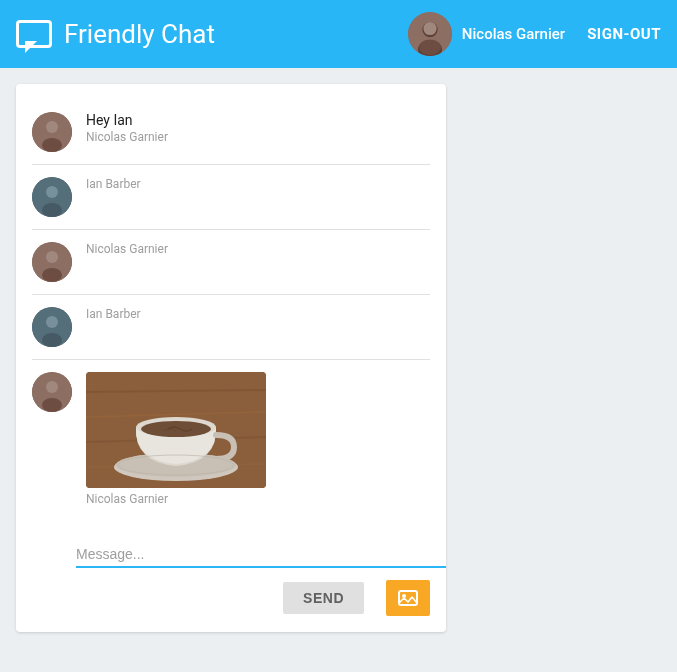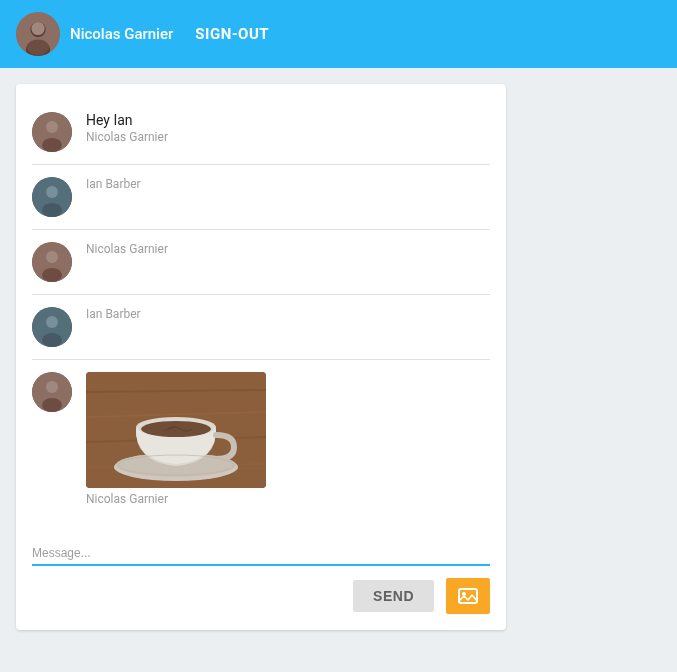--- a/index.html
+++ b/index.html
@@ -80,21 +80,21 @@
     }
 
     
     .main {
       padding: 16px;
     }
     .chat-card {
       background: white;
       border-radius: 4px;
       box-shadow: 0 1px 3px rgba(0,0,0,0.15);
-      width: 490px;
+      width: 430px;
       overflow: hidden;
     }
 
     
     .messages-list {
       padding: 16px;
     }
     .message-item {
       display: flex;
       align-items: flex-start;
@@ -145,35 +145,36 @@
     
     .input-area {
       padding: 8px 16px 16px;
       display: flex;
       flex-direction: column;
     }
     .message-input {
       border: none;
       border-bottom: 2px solid #29b6f6;
       outline: none;
-      font-size: 12px;
+      font-size: 14px;
       color: #616161;
       width: 100%;
       padding: 4px 0;
       margin-bottom: 12px;
       background: transparent;
+      margin-left: 44px;
     }
     .message-input::placeholder {
       color: #9e9e9e;
     }
     .input-actions {
       display: flex;
       align-items: center;
       justify-content: flex-end;
-      gap: 12px;
+      gap: 22px;
     }
     .send-button {
       background: #e0e0e0;
       color: #616161;
       border: none;
       padding: 8px 20px;
       font-size: 14px;
       font-weight: 700;
       letter-spacing: 0.5px;
       cursor: pointer;
@@ -196,20 +197,24 @@
     
     .av-face {
       width: 40px;
       height: 40px;
     }
   </style>
 </head>
 <body>
 
 <div class="header">
+  <div class="header-logo">
+    <div class="header-logo-icon"></div>
+    <span class="header-title">Friendly Chat</span>
+  </div>
   <div class="header-user">
     <div class="header-avatar">
 
       <svg class="av-face" viewBox="0 0 40 40" xmlns="http://www.w3.org/2000/svg">
         <circle cx="20" cy="20" r="20" fill="#8d6e63"></circle>
         <circle cx="20" cy="16" r="7" fill="#5d4037"></circle>
         <ellipse cx="20" cy="34" rx="11" ry="8" fill="#5d4037"></ellipse>
         <circle cx="20" cy="15" r="6" fill="#a1887f"></circle>
         <ellipse cx="20" cy="32" rx="10" ry="7" fill="#6d4c41"></ellipse>
       </svg>

